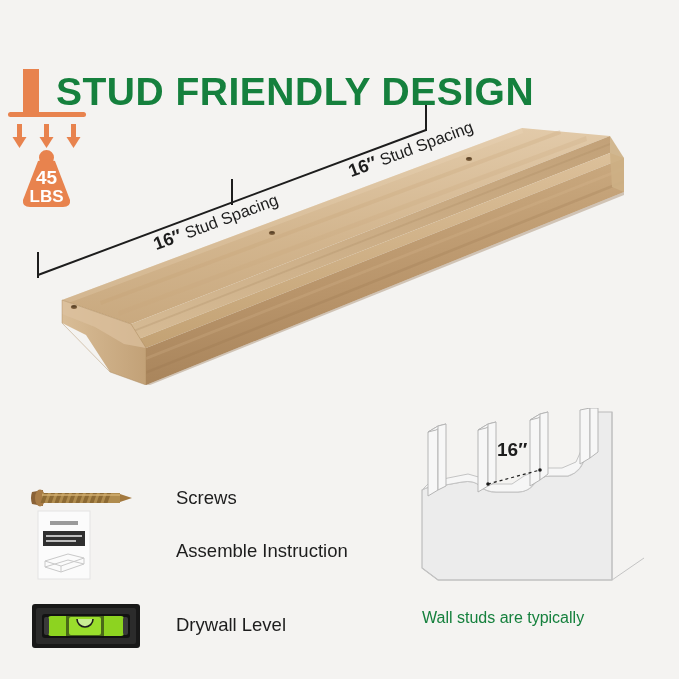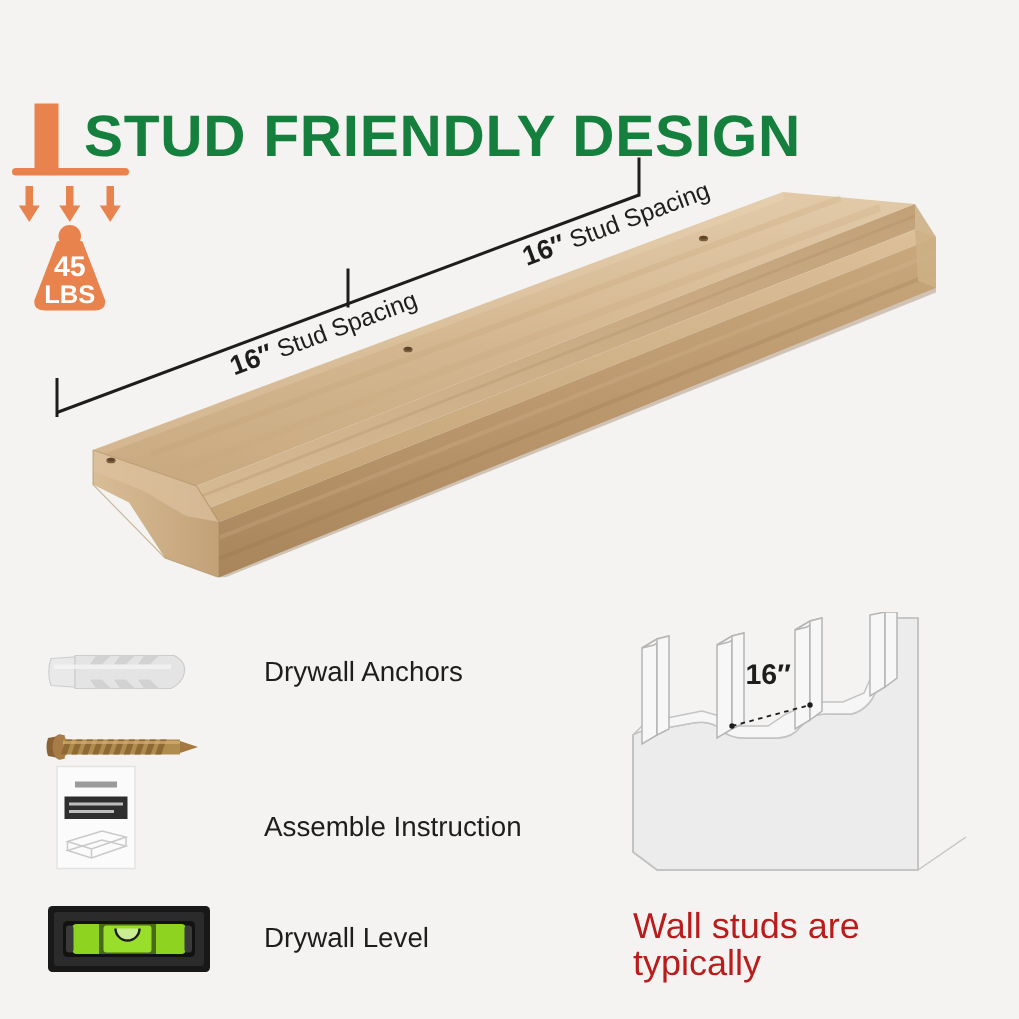--- a/index.html
+++ b/index.html
@@ -56,21 +56,21 @@
     position:absolute; left:148px; top:0;
     height:56px; display:flex; align-items:center;
     font-size:18.5px; color:#1d1d1d; white-space:nowrap;
   }
 
   
   #stud-diagram { position:absolute; left:400px; top:408px; width:260px; height:190px; }
   #stud-caption {
     position:absolute; left:422px; top:605px;
     width:240px;
-    font-size:24px; line-height:25px; color:#b91c1c;
+    font-size:16px; line-height:25px; color:#15803d;
   }
 </style>
 </head>
 <body>
 
 <div id="header">
   <div id="title-accent-bar"></div>
   <div id="page-title">STUD FRIENDLY DESIGN</div>
 </div>
 
@@ -186,38 +186,20 @@
   <div class="dim-label" style="left:158px; top:139px; transform:rotate(-20.5deg);">
     <b>16″</b><span> </span><span>Stud Spacing</span>
   </div>
   <div class="dim-label" style="left:353px; top:66px; transform:rotate(-20.5deg);">
     <b>16″</b><span> </span><span>Stud Spacing</span>
   </div>
 </div>
 
 <div id="hardware-list">
 
-  <div class="hw-row" style="top:8px;">
-    <div class="hw-icon">
-      <svg width="110" height="34" viewBox="0 0 110 34">
-        <path d="M6 8 L22 7 L22 27 L6 26 Q3 17 6 8 Z" fill="#e9e9e9" stroke="#cfcfcf" stroke-width="0.8"></path>
-        <path d="M22 6 L88 6 Q96 10 95 17 Q94 24 86 28 L22 28 Z" fill="#e4e4e4" stroke="#cdcdcd" stroke-width="0.8"></path>
-        <g fill="#d2d2d2">
-          <path d="M36 6 L46 6 L40 12 L32 12 Z"></path>
-          <path d="M52 6 L62 6 L56 12 L48 12 Z"></path>
-          <path d="M68 6 L78 6 L72 12 L64 12 Z"></path>
-          <path d="M36 28 L46 28 L40 22 L32 22 Z"></path>
-          <path d="M52 28 L62 28 L56 22 L48 22 Z"></path>
-          <path d="M68 28 L78 28 L72 22 L64 22 Z"></path>
-        </g>
-        <path d="M8 12 L86 12 L86 15 L8 15 Z" fill="#f4f4f4" opacity="0.75"></path>
-      </svg>
-    </div>
-    <div class="hw-label">Drywall Anchors</div>
-  </div>
 
   <div class="hw-row" style="top:58px;">
     <div class="hw-icon">
       <svg width="110" height="26" viewBox="0 0 110 26">
         <path d="M4 7 Q2 13 4 19 L15 21 L15 5 Z" fill="#8a6236"></path>
         <ellipse cx="12" cy="13" rx="5" ry="8.5" fill="#a87c46"></ellipse>
         <rect x="14" y="8" width="78" height="10" fill="#b08c4e"></rect>
         <g fill="#8d6a33">
           <path d="M16 8 l4 0 l-3.5 10 l-4 0 Z"></path>
           <path d="M23 8 l4 0 l-3.5 10 l-4 0 Z"></path>
@@ -227,20 +209,21 @@
           <path d="M51 8 l4 0 l-3.5 10 l-4 0 Z"></path>
           <path d="M58 8 l4 0 l-3.5 10 l-4 0 Z"></path>
           <path d="M65 8 l4 0 l-3.5 10 l-4 0 Z"></path>
           <path d="M72 8 l4 0 l-3.5 10 l-4 0 Z"></path>
           <path d="M79 8 l4 0 l-3.5 10 l-4 0 Z"></path>
         </g>
         <path d="M92 9 L104 13 L92 17 Z" fill="#a3793f"></path>
         <rect x="14" y="9" width="78" height="2" fill="#d4b072" opacity="0.7"></rect>
       </svg>
     </div>
+    <div class="hw-label">Screws</div>
   </div>
 
   <div class="hw-row" style="top:105px;text-align:center;">
     <div class="hw-icon">
       <svg width="110" height="72" viewBox="0 0 110 72">
         <rect x="10" y="2" width="52" height="68" fill="#fbfbfb" stroke="#e3e3e3" stroke-width="1"></rect>
         <rect x="22" y="12" width="28" height="4" fill="#9a9a9a"></rect>
         <rect x="15" y="22" width="42" height="15" fill="#2e2e2e"></rect>
         <g fill="#bdbdbd">
           <rect x="18" y="26" width="36" height="2"></rect>

